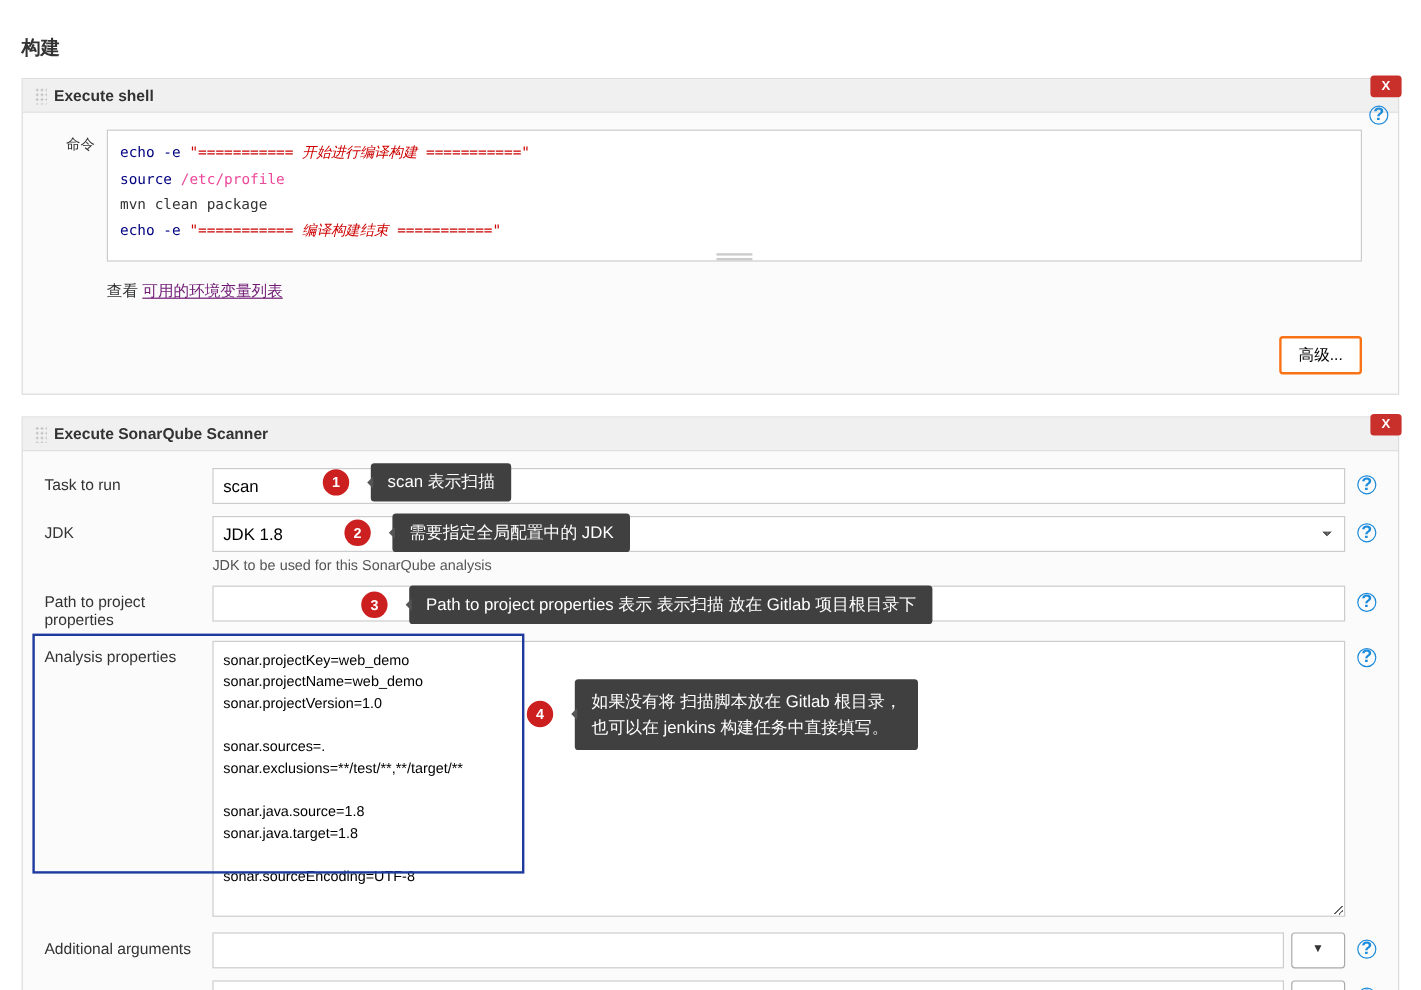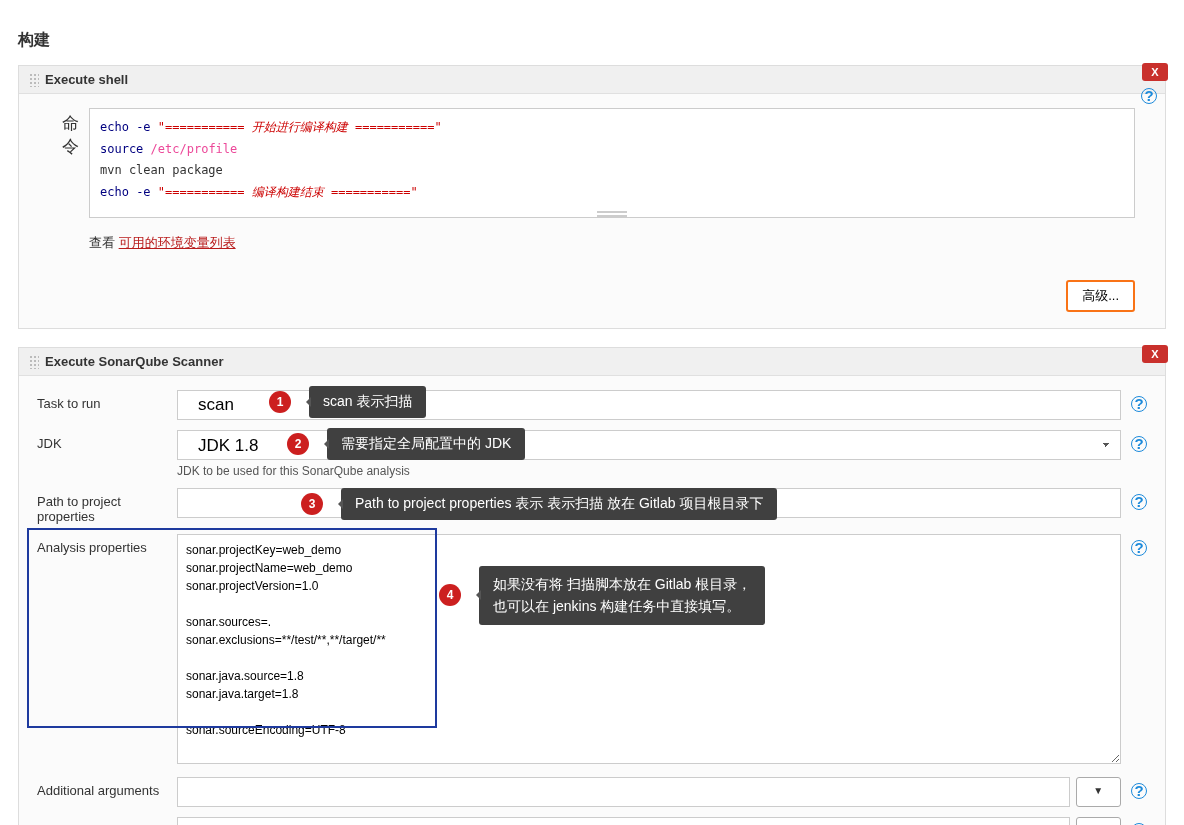--- a/index.html
+++ b/index.html
@@ -10,32 +10,32 @@
 .drag-handle { width: 10px; height: 14px; margin-right: 6px; background-image: radial-gradient(#bbb 1px, transparent 1px); background-size: 4px 4px; }
 .section-title { font-weight: bold; font-size: 13px; }
 .delete-btn { position: absolute; top: -3px; right: -3px; background: #c9302c; color: #fff; width: 26px; height: 18px; border-radius: 3px; text-align: center; font-weight: bold; font-size: 11px; line-height: 18px; cursor: pointer; }
 .help-icon { color: #1c8adb; font-weight: bold; font-size: 15px; cursor: pointer; display: inline-block; width: 16px; height: 16px; border: 1.5px solid #1c8adb; border-radius: 50%; text-align: center; line-height: 14px; }
 .help-top { position: absolute; top: 22px; right: 8px; }
 .section-body { padding: 14px 30px 18px; }
 .row { display: flex; align-items: flex-start; margin-bottom: 10px; position: relative; }
 .row-label { width: 140px; padding-top: 6px; font-size: 13px; flex-shrink: 0; }
 .row-control { flex: 1; position: relative; }
 .row-help { width: 26px; padding-top: 6px; text-align: right; flex-shrink: 0; }
-input[type="text"], select { width: 100%; height: 30px; border: 1px solid #ccc; padding: 4px 20px; font-size: 17px; background: #fff; }
+input[type="text"], select { width: 100%; height: 30px; border: 1px solid #ccc; padding: 4px 8px; font-size: 14px; background: #fff; }
 select { appearance: none; background-image: linear-gradient(45deg, transparent 50%, #555 50%), linear-gradient(135deg, #555 50%, transparent 50%); background-position: calc(100% - 14px) 12px, calc(100% - 10px) 12px; background-size: 4px 4px; background-repeat: no-repeat; }
 textarea { width: 100%; border: 1px solid #ccc; padding: 6px 8px; font-size: 12px; font-family: inherit; line-height: 1.5; resize: vertical; background: #fff; }
 .shell-box { border: 1px solid #ccc; background: #fff; padding: 8px 10px; font-family: "SimSun", monospace; font-size: 12px; line-height: 1.8; min-height: 110px; position: relative; }
 .shell-box .resize-handle { position: absolute; bottom: 0; left: 50%; transform: translateX(-50%); width: 30px; height: 6px; border-top: 2px solid #ccc; border-bottom: 2px solid #ccc; }
-.shell-label { width: 40px; padding-top: 4px; text-align: right; padding-right: 10px; font-size: 17px; flex-shrink: 0; }
+.shell-label { width: 40px; padding-top: 4px; text-align: right; padding-right: 10px; font-size: 12px; flex-shrink: 0; }
 .code-kw { color: #000080; }
 .code-op { color: #000080; }
 .code-str { color: #c00; font-style: italic; }
 .code-path { color: #ec4899; }
 .env-link { margin-top: 16px; font-size: 13px; }
-.env-link a { color: #b91c1c; text-decoration: underline; }
+.env-link a { color: #701a75; text-decoration: underline; }
 .adv-btn-row { text-align: right; padding: 0 30px 16px; }
 .adv-btn { background: #fff; border: 2px solid #f97316; border-radius: 3px; padding: 5px 14px; font-size: 13px; cursor: pointer; }
 .small-hint { font-size: 12px; color: #555; margin-top: 4px; }
 .dropdown-btn { width: 48px; height: 30px; border: 1px solid #aaa; background: #fff; border-radius: 3px; margin-left: 6px; cursor: pointer; position: relative; }
 .dropdown-btn::after { content: "▼"; position: absolute; top: 7px; left: 50%; transform: translateX(-50%); font-size: 10px; color: #333; }
 .row-inline { display: flex; align-items: center; }
 .highlight-box { border: 2.5px solid #1e3a9e; position: absolute; pointer-events: none; z-index: 5; }
 .callout { position: absolute; display: flex; align-items: center; z-index: 20; }
 .badge-num { width: 22px; height: 22px; background: #cc1f1f; color: #fff; border-radius: 50%; text-align: center; line-height: 22px; font-size: 12px; font-weight: bold; flex-shrink: 0; }
 .balloon { background: #404040; color: #fff; padding: 7px 14px; border-radius: 3px; font-size: 14px; margin-left: 18px; position: relative; white-space: nowrap; }

